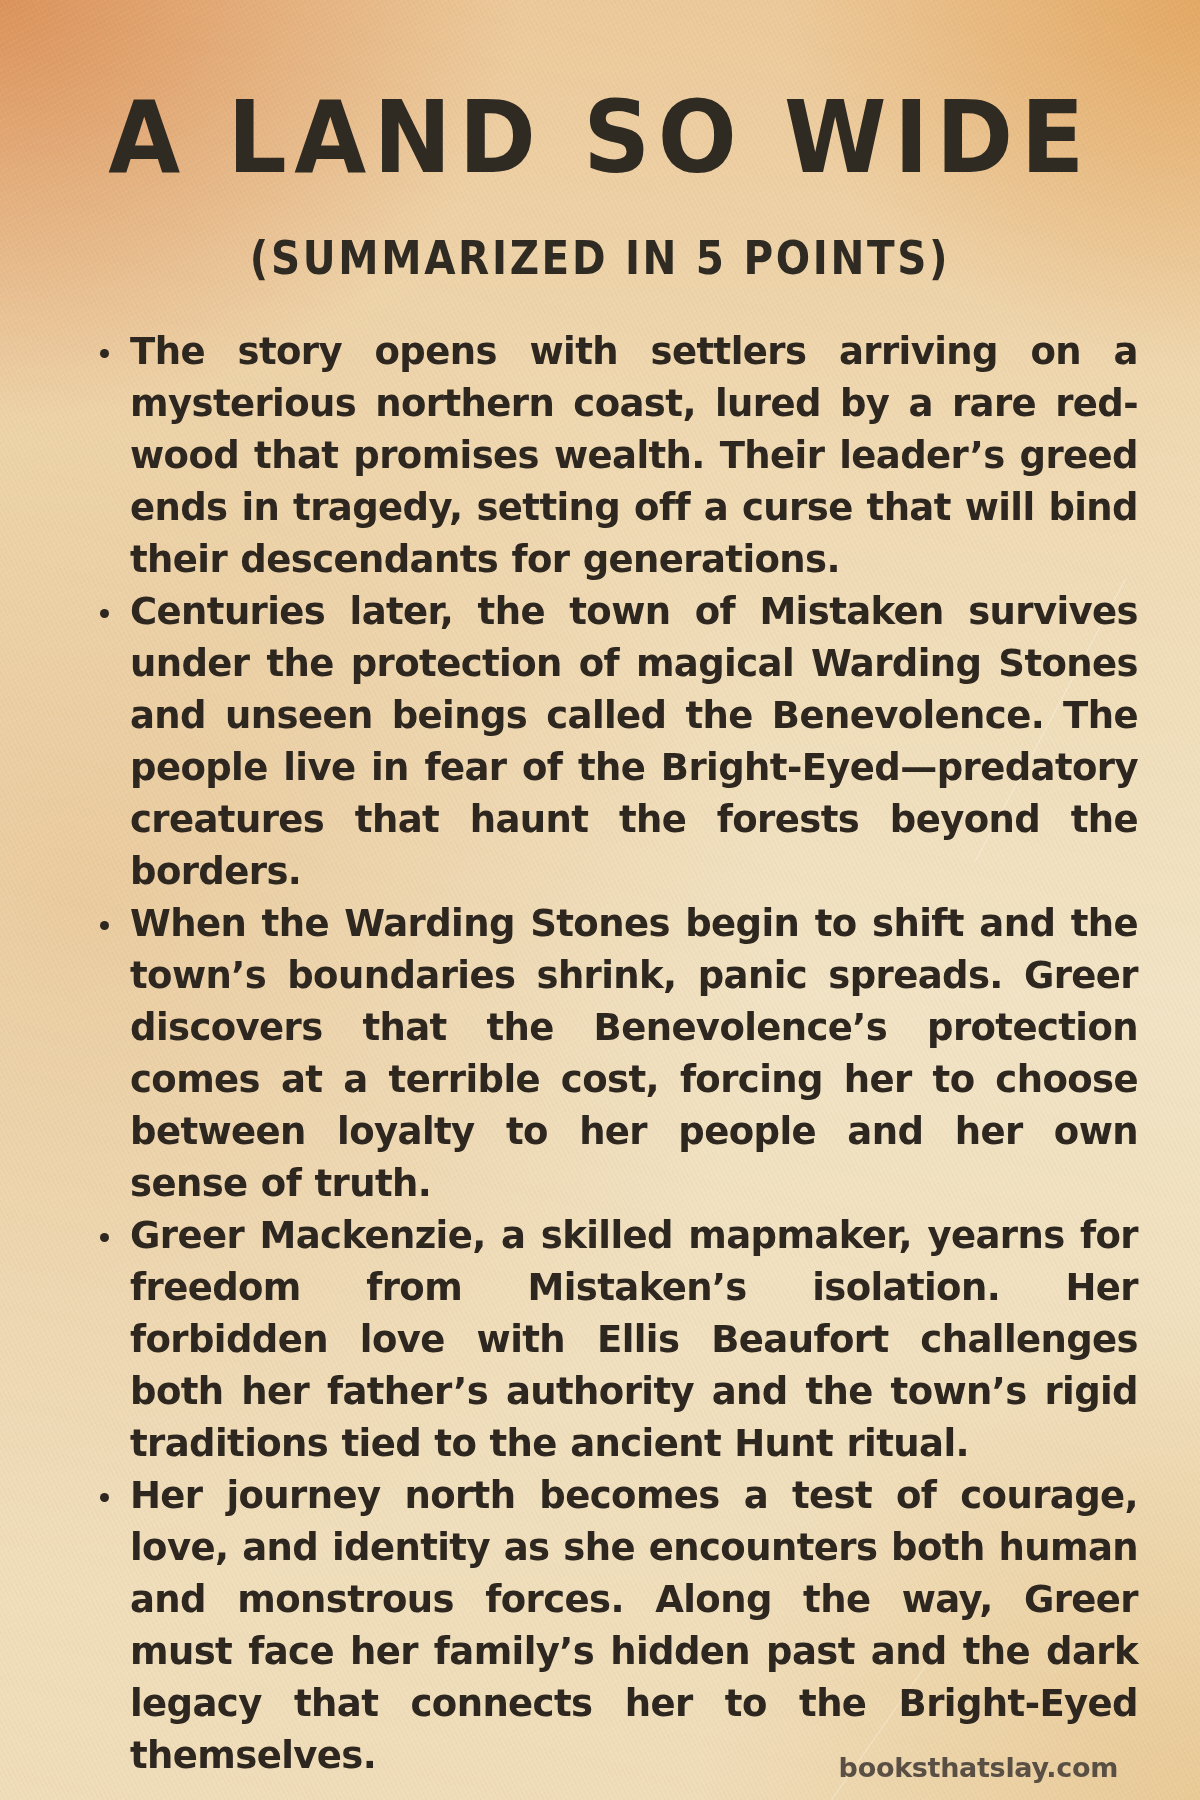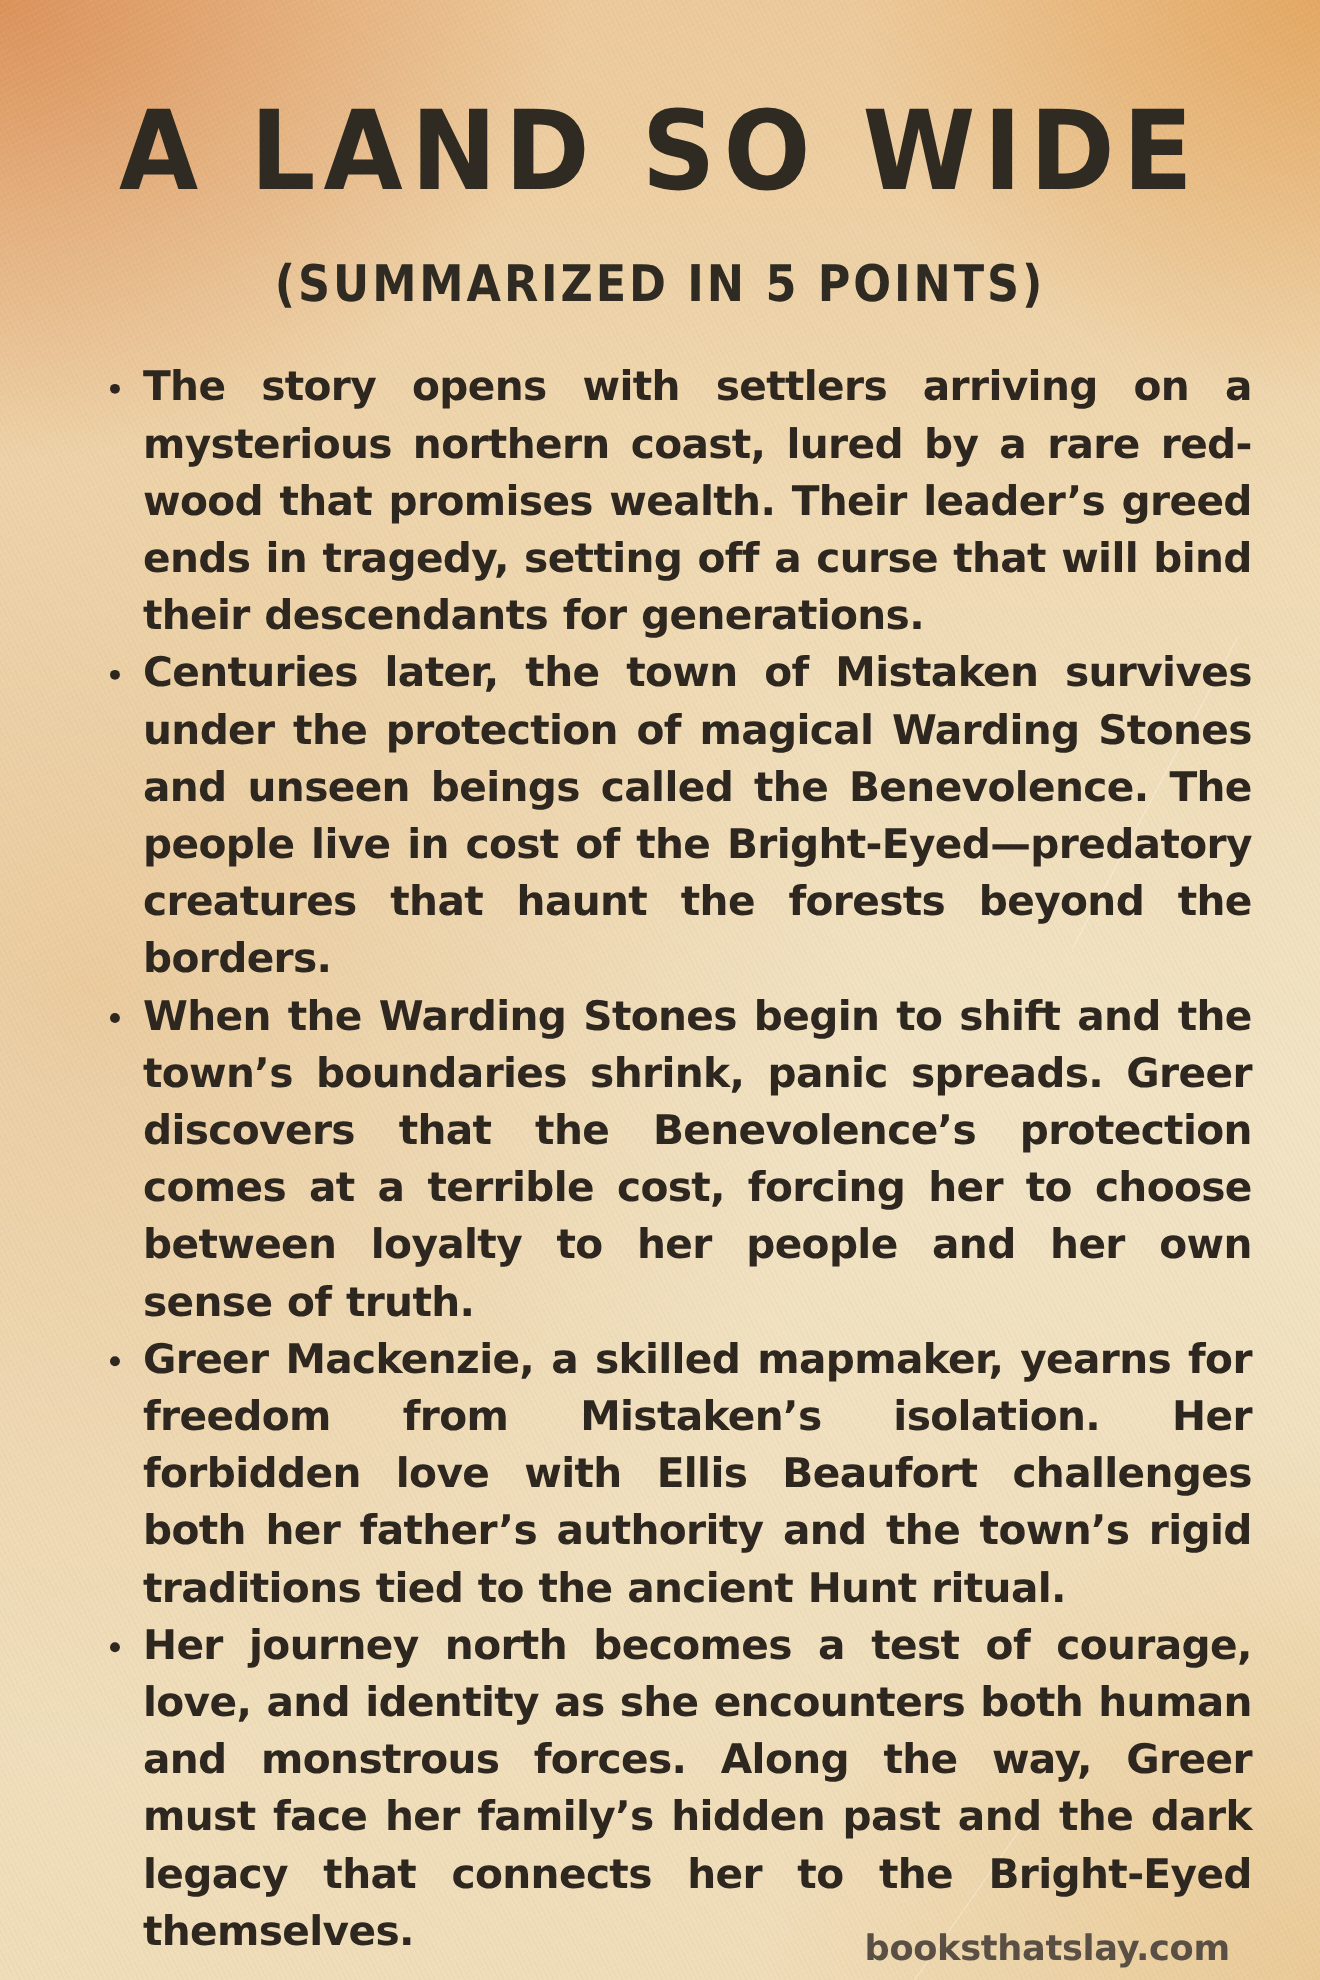--- a/index.html
+++ b/index.html
@@ -78,21 +78,21 @@
       left: -30px; top: 23px;
       width: 9px; height: 9px;
       border-radius: 50%;
       background: #2e2720;
     }
     .footer {
       position: absolute;
       right: 82px; top: 1752px;
       font-family: "DejaVu Sans", sans-serif;
       font-weight: bold;
-      font-size: 32px;
+      font-size: 27px;
       color: #5a4f44;
       letter-spacing: -0.3px;
     }
   </style>
 </head>
 <body>
 
 <div class="texture"></div>
 <div class="crease" style="left:1050px; top:560px; height:320px; transform:rotate(28deg);"></div>
 <div class="crease" style="left:880px; top:1640px; height:180px; transform:rotate(35deg);"></div>
@@ -100,21 +100,21 @@
 <h1 class="title" style="margin:0;">A LAND SO WIDE</h1>
 <h2 class="subtitle" style="margin:0;">(SUMMARIZED IN 5 POINTS)</h2>
 
 <ul class="points">
   <li class="point">
     <span class="bullet-dot"></span>
     <span>The story opens with settlers arriving on a mysterious northern coast, lured by a rare red-wood that promises wealth. Their leader’s greed ends in tragedy, setting off a curse that will bind their descendants for generations.</span>
   </li>
   <li class="point">
     <span class="bullet-dot"></span>
-    <span>Centuries later, the town of Mistaken survives under the protection of magical Warding Stones and unseen beings called the Benevolence. The people live in cost of the Bright-Eyed—predatory creatures that haunt the forests beyond the borders.</span>
+    <span>Centuries later, the town of Mistaken survives under the protection of magical Warding Stones and unseen beings called the Benevolence. The people live in fear of the Bright-Eyed—predatory creatures that haunt the forests beyond the borders.</span>
   </li>
   <li class="point">
     <span class="bullet-dot"></span>
     <span>When the Warding Stones begin to shift and the town’s boundaries shrink, panic spreads. Greer discovers that the Benevolence’s protection comes at a terrible cost, forcing her to choose between loyalty to her people and her own sense of truth.</span>
   </li>
   <li class="point">
     <span class="bullet-dot"></span>
     <span>Greer Mackenzie, a skilled mapmaker, yearns for freedom from Mistaken’s isolation. Her forbidden love with Ellis Beaufort challenges both her father’s authority and the town’s rigid traditions tied to the ancient Hunt ritual.</span>
   </li>
   <li class="point">

